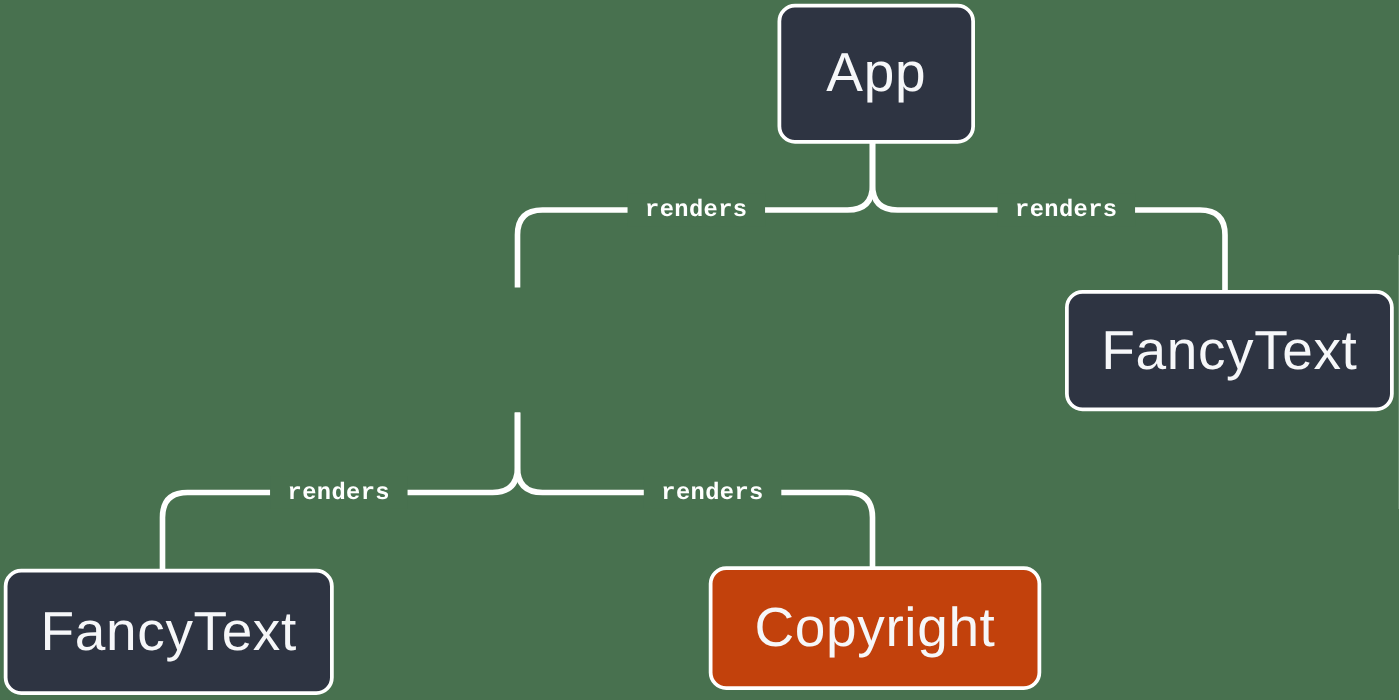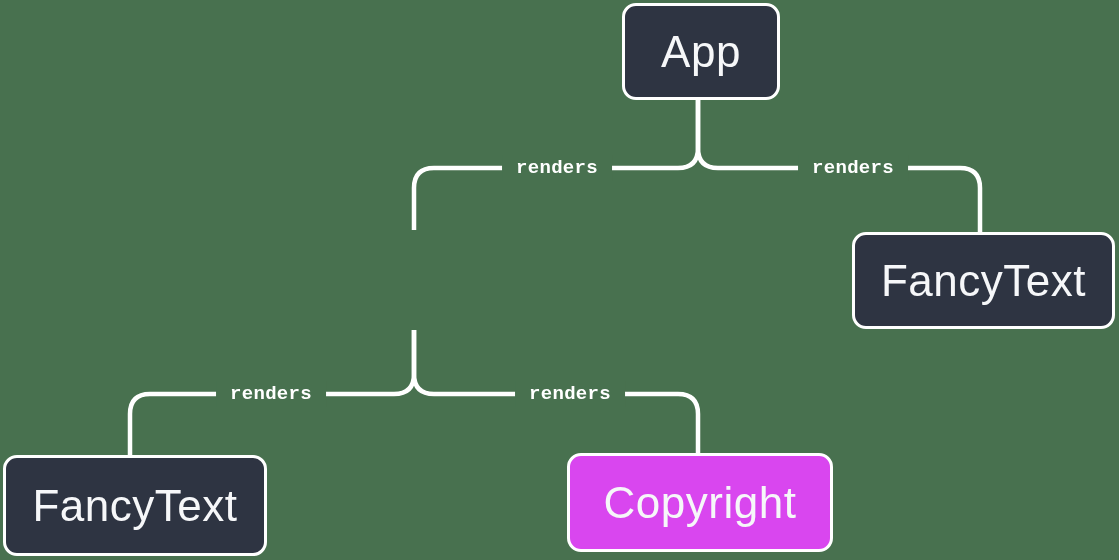--- a/index.html
+++ b/index.html
@@ -51,34 +51,34 @@
 
 <div id="canvas" style="background: rgb(72, 113, 79);">
 
   <svg id="wires" width="1119" height="560" viewBox="0 0 1119 560">
     <path d="M 698 98 L 698 148 Q 698 168 678 168 L 434 168 Q 414 168 414 188 L 414 230" stroke="#ffffff"></path>
     <path d="M 698 98 L 698 148 Q 698 168 718 168 L 960 168 Q 980 168 980 188 L 980 234" stroke="#ffffff"></path>
     <path d="M 414 330 L 414 374 Q 414 394 394 394 L 150 394 Q 130 394 130 414 L 130 457" stroke="#ffffff"></path>
     <path d="M 414 330 L 414 374 Q 414 394 434 394 L 678 394 Q 698 394 698 414 L 698 456" stroke="#ffffff"></path>
   </svg>
 
-  <div class="node" style="left: 622px; top: 3px; width: 158px; height: 97px; background: rgb(46, 52, 66); border-color: rgb(255, 255, 255); color: rgb(246, 247, 249);">
+  <div class="node" style="left: 622px; top: 3px; width: 158px; height: 112px; background: rgb(46, 52, 66); border-color: rgb(255, 255, 255); color: rgb(246, 247, 249);">
     <span>App</span>
   </div>
 
 
   <div class="node" style="left: 852px; top: 232px; width: 263px; height: 97px; background: rgb(46, 52, 66); border-color: rgb(255, 255, 255); color: rgb(246, 247, 249);">
     <span>FancyText</span>
   </div>
 
   <div class="node" style="left: 3px; top: 455px; width: 264px; height: 101px; background: rgb(46, 52, 66); border-color: rgb(255, 255, 255); color: rgb(246, 247, 249);">
     <span>FancyText</span>
   </div>
 
-  <div class="node" style="left: 567px; top: 453px; width: 266px; height: 99px; background: #d946ef; border-color: rgb(255, 255, 255); color: rgb(246, 247, 249);">
+  <div class="node" style="left: 567px; top: 453px; width: 266px; height: 99px; background: #c2410c; border-color: rgb(255, 255, 255); color: rgb(246, 247, 249);">
     <span>Copyright</span>
   </div>
 
   <div class="edge-label" style="left: 557px; top: 168px; background: rgb(72, 113, 79); color: rgb(255, 255, 255);">renders</div>
 
   <div class="edge-label" style="left: 853px; top: 168px; background: rgb(72, 113, 79); color: rgb(255, 255, 255);">renders</div>
 
   <div class="edge-label" style="left: 271px; top: 394px; background: rgb(72, 113, 79); color: rgb(255, 255, 255);">renders</div>
 
   <div class="edge-label" style="left: 570px; top: 394px; background: rgb(72, 113, 79); color: rgb(255, 255, 255);">renders</div>

